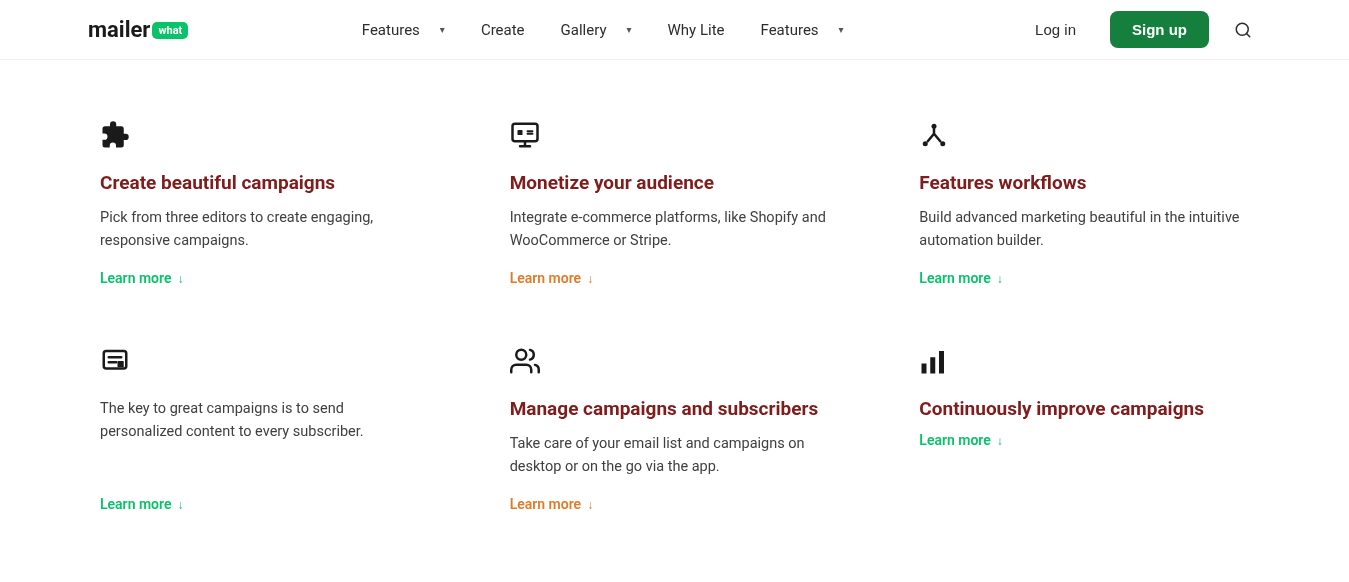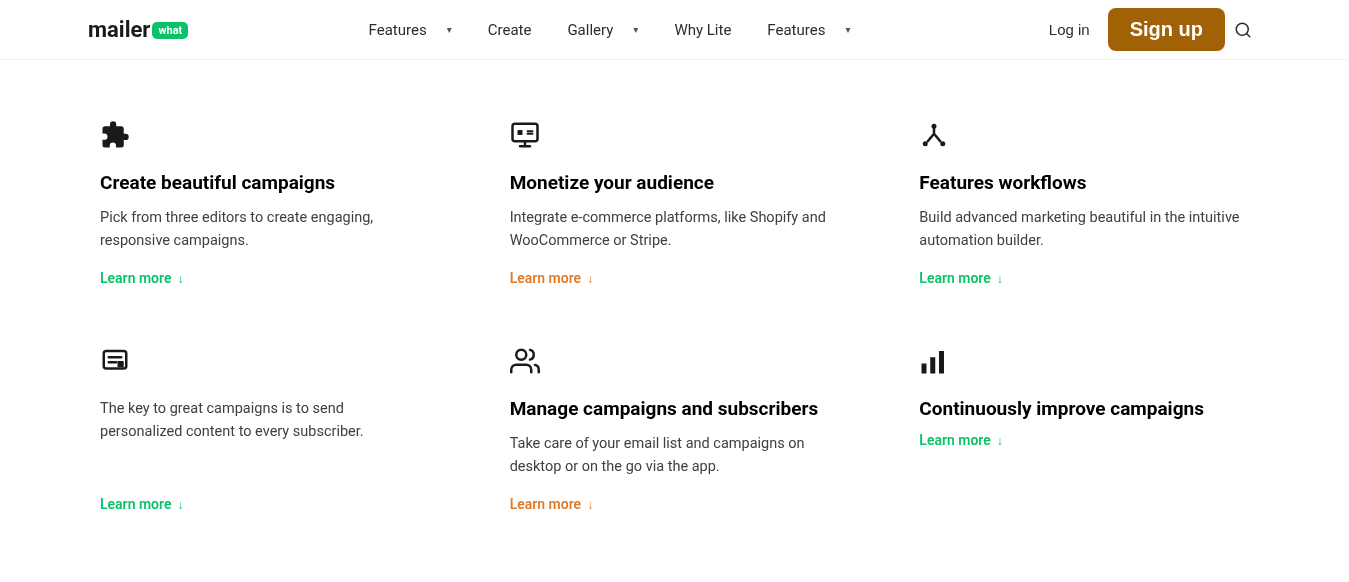--- a/index.html
+++ b/index.html
@@ -54,37 +54,37 @@
       color: #2d2d2d;
       cursor: pointer;
       border-radius: 6px;
       text-decoration: none;
       font-weight: 400;
     }
     .nav-chevron { font-size: 10px; color: #555; }
     .header-actions {
       display: flex;
       align-items: center;
-      gap: 0;
+      gap: 16px;
     }
     .btn-login {
       padding: 8px 18px;
       font-size: 15px;
       color: #2d2d2d;
       background: none;
       border: none;
       cursor: pointer;
       font-weight: 400;
       border-radius: 6px;
     }
     .btn-signup {
       padding: 10px 22px;
-      font-size: 20px;
+      font-size: 15px;
       color: #fff;
-      background: #a16207;
+      background: #15803d;
       border: none;
       cursor: pointer;
       font-weight: 600;
       border-radius: 8px;
     }
     .search-icon-btn {
       width: 36px;
       height: 36px;
       display: flex;
       align-items: center;
@@ -109,21 +109,21 @@
     }
     .feature-icon {
       font-size: 28px;
       margin-bottom: 16px;
       color: #1a1a1a;
       line-height: 1;
     }
     .feature-title {
       font-size: 19px;
       font-weight: 700;
-      color: #000000;
+      color: #7f1d1d;
       margin-bottom: 10px;
       line-height: 1.3;
     }
     .feature-desc {
       font-size: 14.5px;
       color: #404040;
       line-height: 1.6;
       margin-bottom: 18px;
       flex: 1;
     }

